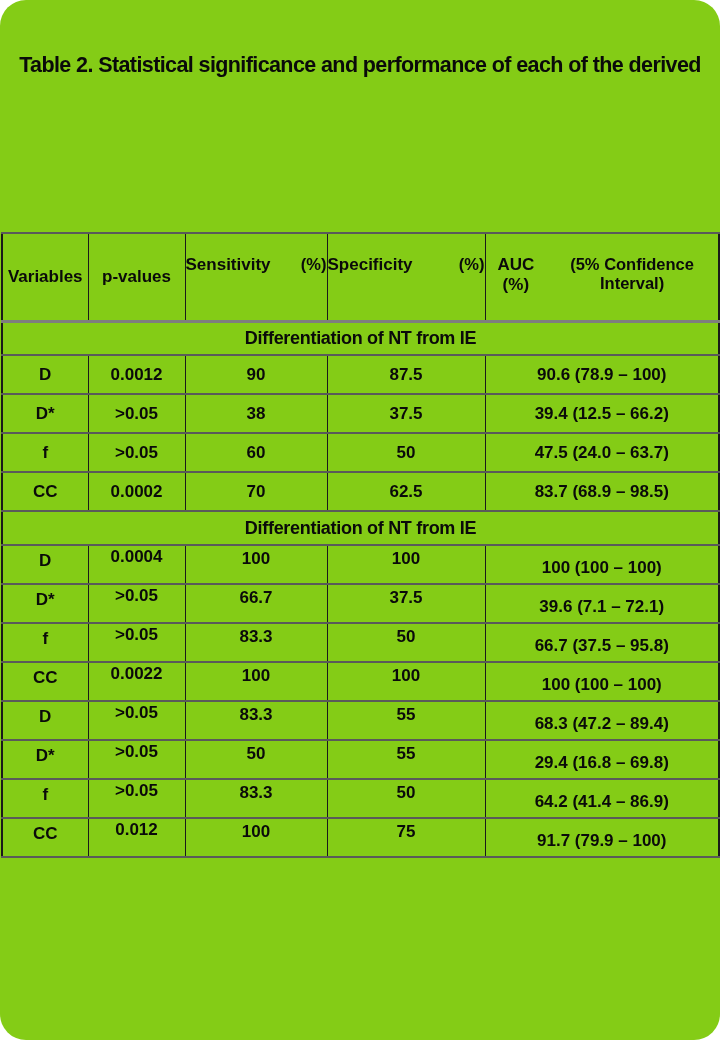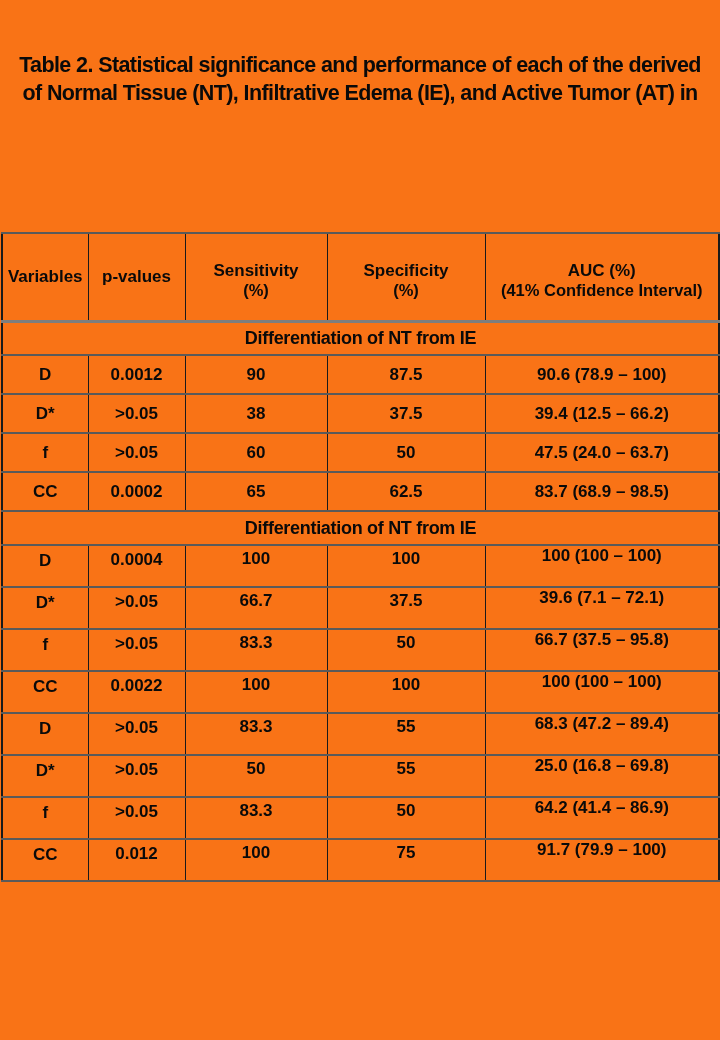--- a/index.html
+++ b/index.html
@@ -5,22 +5,23 @@
   html, body {
     margin: 0; padding: 0;
     background: #ffffff;
     font-family: "Liberation Sans", sans-serif;
     color: #000;
   }
   .page {
     position: relative;
     width: 720px;
     height: 1040px;
-    background: #f97316;
+    background: #84cc16;
     overflow: hidden;
+    border-radius: 26px;
   }
   .caption {
     position: absolute;
     top: 52px;
     left: 0;
     width: 720px;
     text-align: center;
     font-weight: bold;
     font-size: 21.5px;
     line-height: 27.5px;
@@ -51,22 +52,22 @@
   }
   table.results { border: 2px solid #1a1a1a; }
 
   
   tr.head-row { height: 88px; }
   tr.head-row th { border-bottom: 3px solid #7e7e7e; font-size: 17px; vertical-align: middle; }
   th.th-variables { font-size: 14.5px; }
   th.th-p { font-size: 19px; }
   .hcell {
     display: flex;
-    flex-direction: column;
-    justify-content: flex-end;
+    flex-direction: row;
+    justify-content: space-between;
     height: 64px;
     box-sizing: border-box;
     padding: 10px 0 9px 0;
   }
   .hcell .hb { font-size: 16.5px; }
 
   
   tr.section-row { height: 34px; padding-left: 37px; }
   tr.section-row td {
     font-size: 18px;
@@ -75,30 +76,29 @@
   }
 
   
   tr.data-row { height: 39px; }
   tr.data-row td { font-size: 17px; }
   tr.sec1 td { vertical-align: middle; }
   tr.sec23 td.v  { vertical-align: top; padding-top: 5px; }
   tr.sec23 td.p  { vertical-align: bottom; padding-bottom: 16px; }
   tr.sec23 td.sn { vertical-align: top; padding-top: 3px; }
   tr.sec23 td.sp { vertical-align: top; padding-top: 3px; }
-  tr.sec23 td.au { vertical-align: bottom; padding-bottom: 20px; margin-left: 32px; }
+  tr.sec23 td.au { vertical-align: bottom; padding-bottom: 5px; margin-left: 32px; }
 </style>
 </head>
 <body>
 
 <div class="page">
 
   <div class="caption">
     <div class="cline">Table 2. Statistical significance and performance of each of the derived</div>
-    <div class="cline">of Normal Tissue (NT), Infiltrative Edema (IE), and Active Tumor (AT) in</div>
   </div>
 
   <table class="results">
     <colgroup>
       <col style="width:86px">
       <col style="width:97px">
       <col style="width:142px">
       <col style="width:158px">
       <col style="width:234px">
     </colgroup>
@@ -114,21 +114,21 @@
         </th>
         <th>
           <div class="hcell">
             <div>Specificity</div>
             <div class="hb">(%)</div>
           </div>
         </th>
         <th>
           <div class="hcell">
             <div>AUC (%)</div>
-            <div class="hb">(41% Confidence Interval)</div>
+            <div class="hb">(5% Confidence Interval)</div>
           </div>
         </th>
       </tr>
     </thead>
     <tbody>
 
       <tr class="section-row">
         <td colspan="5">Differentiation of NT from IE</td>
       </tr>
       <tr class="data-row sec1">
@@ -148,21 +148,21 @@
       <tr class="data-row sec1">
         <td class="v">f</td>
         <td class="p">&gt;0.05</td>
         <td class="sn">60</td>
         <td class="sp">50</td>
         <td class="au">47.5 (24.0 – 63.7)</td>
       </tr>
       <tr class="data-row sec1">
         <td class="v">CC</td>
         <td class="p">0.0002</td>
-        <td class="sn">65</td>
+        <td class="sn">70</td>
         <td class="sp">62.5</td>
         <td class="au">83.7 (68.9 – 98.5)</td>
       </tr>
 
       <tr class="section-row">
         <td colspan="5">Differentiation of NT from IE</td>
       </tr>
       <tr class="data-row sec23">
         <td class="v">D</td>
         <td class="p">0.0004</td>
@@ -197,21 +197,21 @@
         <td class="p">&gt;0.05</td>
         <td class="sn">83.3</td>
         <td class="sp">55</td>
         <td class="au">68.3 (47.2 – 89.4)</td>
       </tr>
       <tr class="data-row sec23">
         <td class="v">D*</td>
         <td class="p">&gt;0.05</td>
         <td class="sn">50</td>
         <td class="sp">55</td>
-        <td class="au">25.0 (16.8 – 69.8)</td>
+        <td class="au">29.4 (16.8 – 69.8)</td>
       </tr>
       <tr class="data-row sec23">
         <td class="v">f</td>
         <td class="p">&gt;0.05</td>
         <td class="sn">83.3</td>
         <td class="sp">50</td>
         <td class="au">64.2 (41.4 – 86.9)</td>
       </tr>
       <tr class="data-row sec23">
         <td class="v">CC</td>

